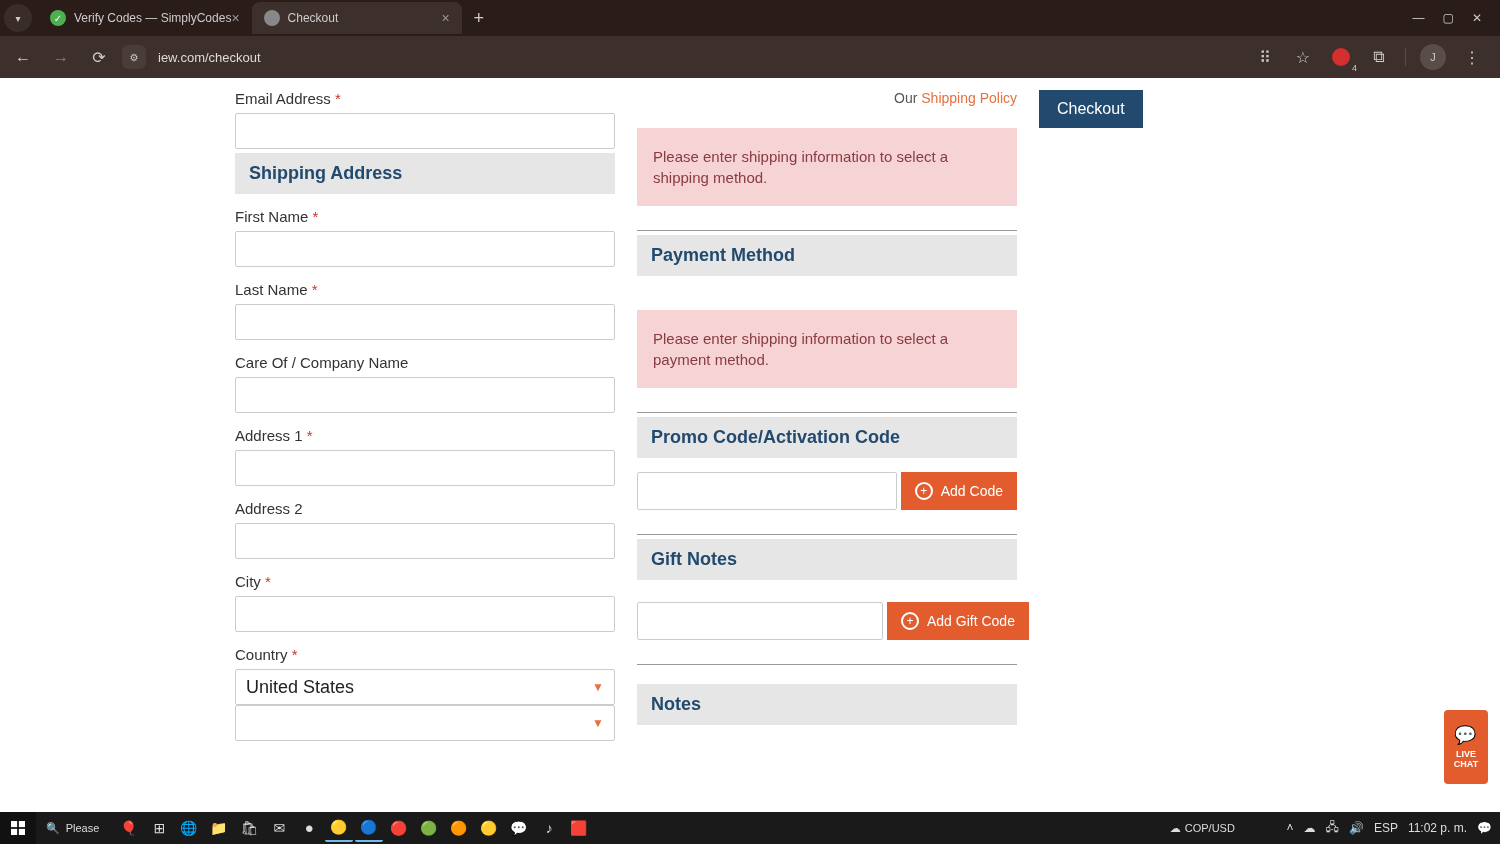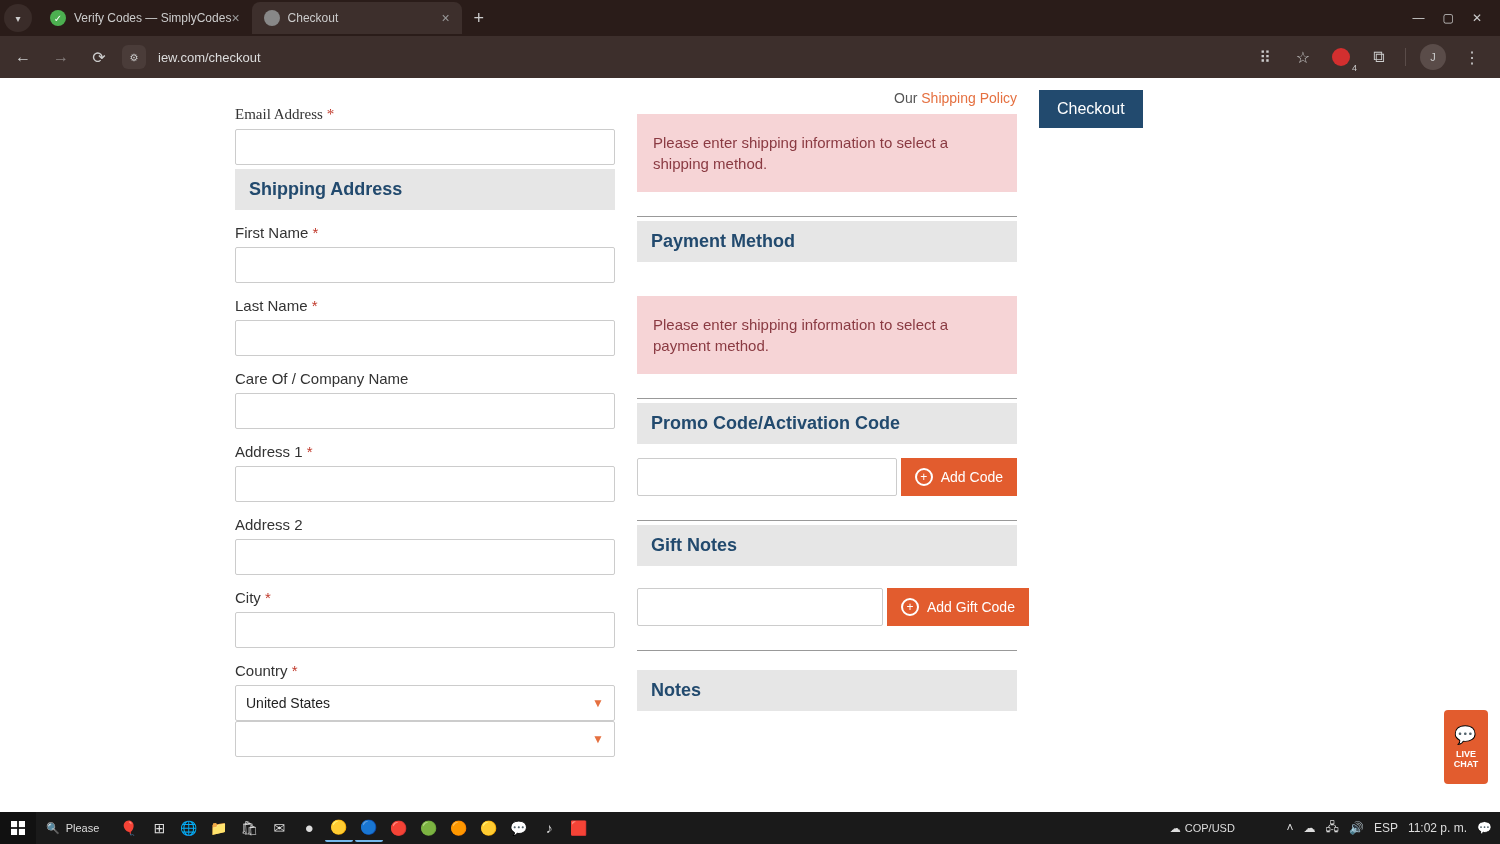--- a/index.html
+++ b/index.html
@@ -38,27 +38,27 @@
 
 .page-inner { width: 1030px; margin: 0 auto; padding: 12px 0 40px 0; display: flex; gap: 22px; }
 .col-left { width: 380px; }
 .col-mid { width: 380px; }
 .col-right { width: 150px; }
 
 .field-label { font-size: 15px; color: #333; margin-bottom: 6px; margin-top: 14px; }
 .field-label .req { color: #c0392b; }
 .text-input { width: 100%; height: 36px; border: 1px solid #ccc; border-radius: 2px; padding: 0 10px; font-size: 14px; background: #fff; }
 .select-wrap { width: 100%; height: 36px; border: 1px solid #ccc; border-radius: 2px; display: flex; align-items: center; padding: 0 10px; justify-content: space-between; background: #fff; cursor: pointer; }
-.select-wrap .value { font-size: 14px; color: #222; }
+.select-wrap .value { font-size: 18px; color: #222; }
 .select-wrap .chevron { color: #e57040; font-size: 12px; }
 
 .section-header { background: #e6e6e6; padding: 10px 14px; font-size: 18px; font-weight: 600; color: #224a6e; margin-top: 4px; }
 .section-header.first-left { }
 
-.alert-box { background: #f6d4d6; color: #8a3a42; padding: 18px 16px; font-size: 15px; line-height: 1.4; margin-top: 8px; }
+.alert-box { background: #f6d4d6; color: #8a3a42; padding: 18px 16px; font-size: 15px; line-height: 1.4; margin-top: 22px; }
 .hr-divider { border: none; border-top: 1px solid #999; margin-top: 24px; }
 
 .policy-line { text-align: right; font-size: 14px; color: #555; }
 .policy-line a { color: #e57040; text-decoration: none; cursor: pointer; }
 
 .checkout-btn { background: #224a6e; color: #fff; border: none; padding: 10px 18px; font-size: 16px; cursor: pointer; }
 
 .promo-applied-row { display: flex; align-items: center; gap: 14px; margin-top: 14px; }
 .promo-applied { flex: 0 0 332px; background: #d9d9d9; padding: 12px 12px; font-size: 15px; color: #6a6a6a; }
 .remove-circle { width: 20px; height: 20px; border: 2px solid #e57040; border-radius: 50%; display: flex; align-items: center; justify-content: center; color: #e57040; font-weight: bold; font-size: 12px; cursor: pointer; }
@@ -126,21 +126,21 @@
     <div class="divider-v"></div>
     <div class="avatar">J</div>
     <div class="icon">⋮</div>
   </div>
 </div>
 
 <div class="page-viewport">
   <div class="page-inner">
 
     <div class="col-left">
-      <div class="field-label" style="margin-top:16px;font-family:Liberation Serif, serif;">
+      <div class="field-label" style="margin-top:0;">
         <span>Email Address</span> <span class="req">*</span>
       </div>
       <input class="text-input" style="">
 
       <div class="section-header first-left">Shipping Address</div>
 
       <div class="field-label">
         <span>First Name</span> <span class="req">*</span>
       </div>
       <input class="text-input" style="">

